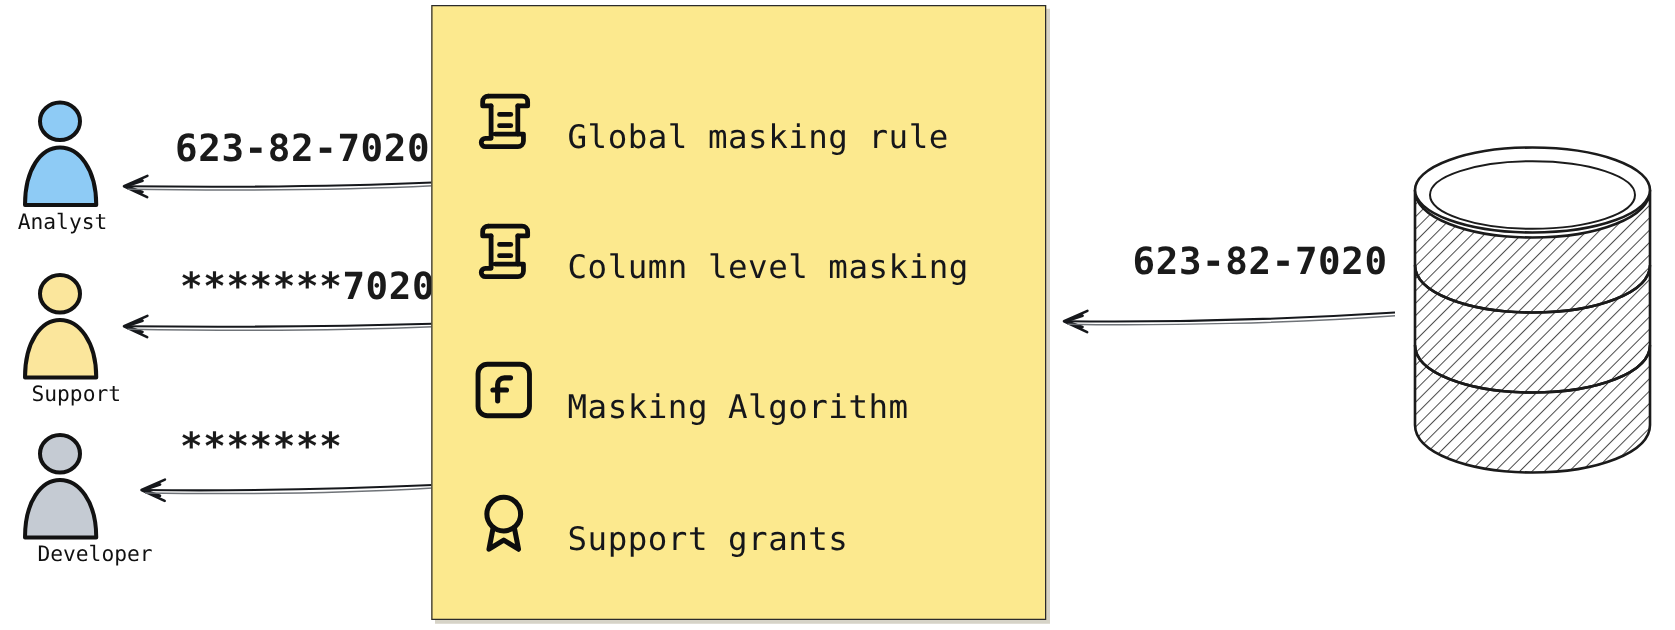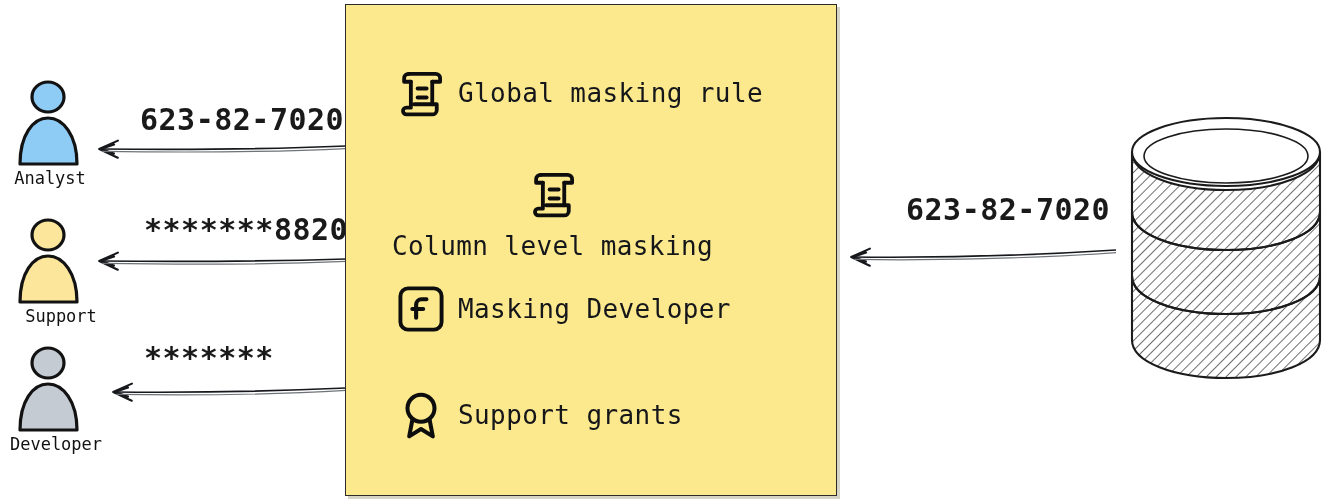--- a/index.html
+++ b/index.html
@@ -50,24 +50,24 @@
     top: 4px;
     width: 492px;
     height: 492px;
     background: #FCE98E;
     border: 1.5px solid #2b2b2b;
     box-shadow: 3px 3px 0 0 rgba(120,110,70,0.30);
     box-sizing: border-box;
   }
   .panel-row {
     position: absolute;
-    left: 46px;
+    left: 28px;
     display: flex;
-    align-items: center;
-    gap: 8px;
+    align-items: flex-end;
+    gap: 22px;
     height: 64px;
   }
   .panel-row-icon {
     width: 58px;
     height: 58px;
     flex: 0 0 58px;
     display: flex;
     align-items: center;
     justify-content: center;
   }
@@ -113,33 +113,33 @@
 
   <div class="actor" style="left:0px; top:216px;">
     <svg class="actor-figure" viewBox="0 0 112 92">
       <ellipse cx="48" cy="19" rx="16" ry="15" fill="#FBE69C" stroke="#121212" stroke-width="3.2"></ellipse>
       <path d="M20 86 C20 57 33 40 48 40 C63 40 77 57 77 86 Z" fill="#FBE69C" stroke="#121212" stroke-width="3.2" stroke-linejoin="round"></path>
     </svg>
     <div class="actor-label" style="width:100px;margin-left:11px;">Support</div>
   </div>
 
   <div class="arrow-group" style="left:88px; top:214px; width:266px; height:60px;">
-    <div class="arrow-label" style="left:56px; top:-2px;">*******8820</div>
+    <div class="arrow-label" style="left:56px; top:-2px;">*******7020</div>
     <svg width="266" height="60" viewBox="0 0 266 60">
       <path d="M258 45 C190 47 110 48 12 47" fill="none" stroke="#16181c" stroke-width="1.7" marker-end="url(#sketchArrow)"></path>
       <path d="M258 47.4 C186 50.6 104 50.8 14 49.4" fill="none" stroke="#6f7378" stroke-width="1.2"></path>
     </svg>
   </div>
 
   <div class="actor" style="left:0px; top:344px;">
     <svg class="actor-figure" viewBox="0 0 112 92">
       <ellipse cx="48" cy="19" rx="16" ry="15" fill="#C5CBD3" stroke="#121212" stroke-width="3.2"></ellipse>
       <path d="M20 86 C20 57 33 40 48 40 C63 40 77 57 77 86 Z" fill="#C5CBD3" stroke="#121212" stroke-width="3.2" stroke-linejoin="round"></path>
     </svg>
-    <div class="actor-label" style="width:112px;">Developer</div>
+    <div class="actor-label" style="width:112px;padding-left:20px;">Developer</div>
   </div>
 
   <div class="arrow-group" style="left:100px; top:340px; width:254px; height:62px;">
     <div class="arrow-label" style="left:44px; top:0px;">*******</div>
     <svg width="254" height="62" viewBox="0 0 254 62">
       <path d="M246 48 C180 51 100 53 14 52" fill="none" stroke="#16181c" stroke-width="1.7" marker-end="url(#sketchArrow)"></path>
       <path d="M246 50.4 C178 54.4 96 55.6 16 54.4" fill="none" stroke="#6f7378" stroke-width="1.2"></path>
     </svg>
   </div>
 
@@ -152,21 +152,21 @@
           <path d="M13 7 a4 4 0 0 0 -4 4 v3 h6"></path>
           <path d="M15 14 v23 h-4 a3 3 0 0 0 0 6 h23 a4 4 0 0 0 4 -4 v-5 H18"></path>
           <path d="M34 14 v20"></path>
           <path d="M21 20 h8"></path>
           <path d="M21 28 h8"></path>
         </svg>
       </span>
       <span class="panel-row-label">Global masking rule</span>
     </div>
 
-    <div class="panel-row" style="top:160px;flex-direction:column;">
+    <div class="panel-row" style="top:160px;">
       <span class="panel-row-icon">
         <svg width="54" height="54" viewBox="0 0 48 48" fill="none" stroke="#0d0d0d" stroke-width="3.4" stroke-linecap="round" stroke-linejoin="round">
           <path d="M13 7 h24 a4 4 0 0 1 4 4 v3 h-7"></path>
           <path d="M13 7 a4 4 0 0 0 -4 4 v3 h6"></path>
           <path d="M15 14 v23 h-4 a3 3 0 0 0 0 6 h23 a4 4 0 0 0 4 -4 v-5 H18"></path>
           <path d="M34 14 v20"></path>
           <path d="M21 20 h8"></path>
           <path d="M21 28 h8"></path>
         </svg>
       </span>
@@ -174,21 +174,21 @@
     </div>
 
     <div class="panel-row" style="top:272px;">
       <span class="panel-row-icon">
         <svg width="52" height="52" viewBox="0 0 48 48" fill="none" stroke="#0d0d0d" stroke-width="3.6" stroke-linecap="round" stroke-linejoin="round">
           <rect x="5" y="5" width="38" height="38" rx="7"></rect>
           <path d="M29 15 h-4.5 a5 5 0 0 0 -5 5 v12" stroke-width="3.8"></path>
           <path d="M16 24 h10" stroke-width="3.8"></path>
         </svg>
       </span>
-      <span class="panel-row-label">Masking Developer</span>
+      <span class="panel-row-label">Masking Algorithm</span>
     </div>
 
     <div class="panel-row" style="top:378px;">
       <span class="panel-row-icon">
         <svg width="54" height="54" viewBox="0 0 48 48" fill="none" stroke="#0d0d0d" stroke-width="3.6" stroke-linecap="round" stroke-linejoin="round">
           <circle cx="24" cy="18" r="12"></circle>
           <path d="M16.5 27.5 L13.5 43 L24 36.5 L34.5 43 L31.5 27.5"></path>
         </svg>
       </span>
       <span class="panel-row-label">Support grants</span>

